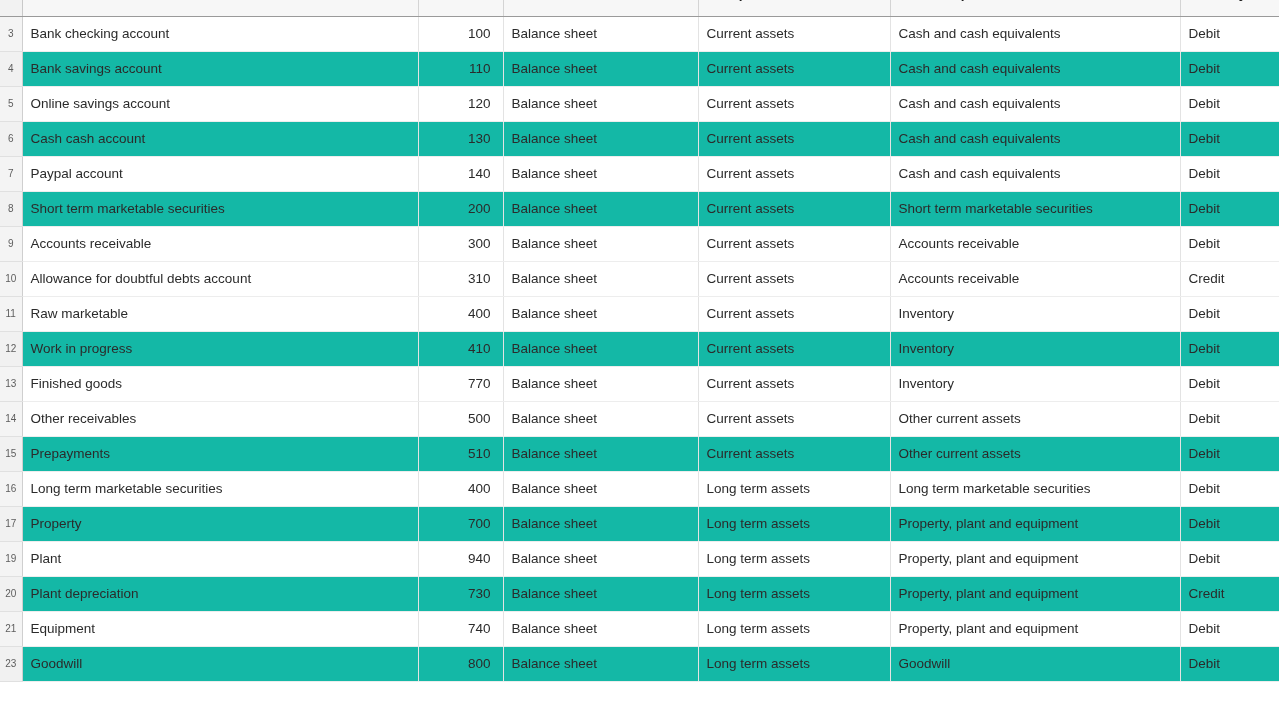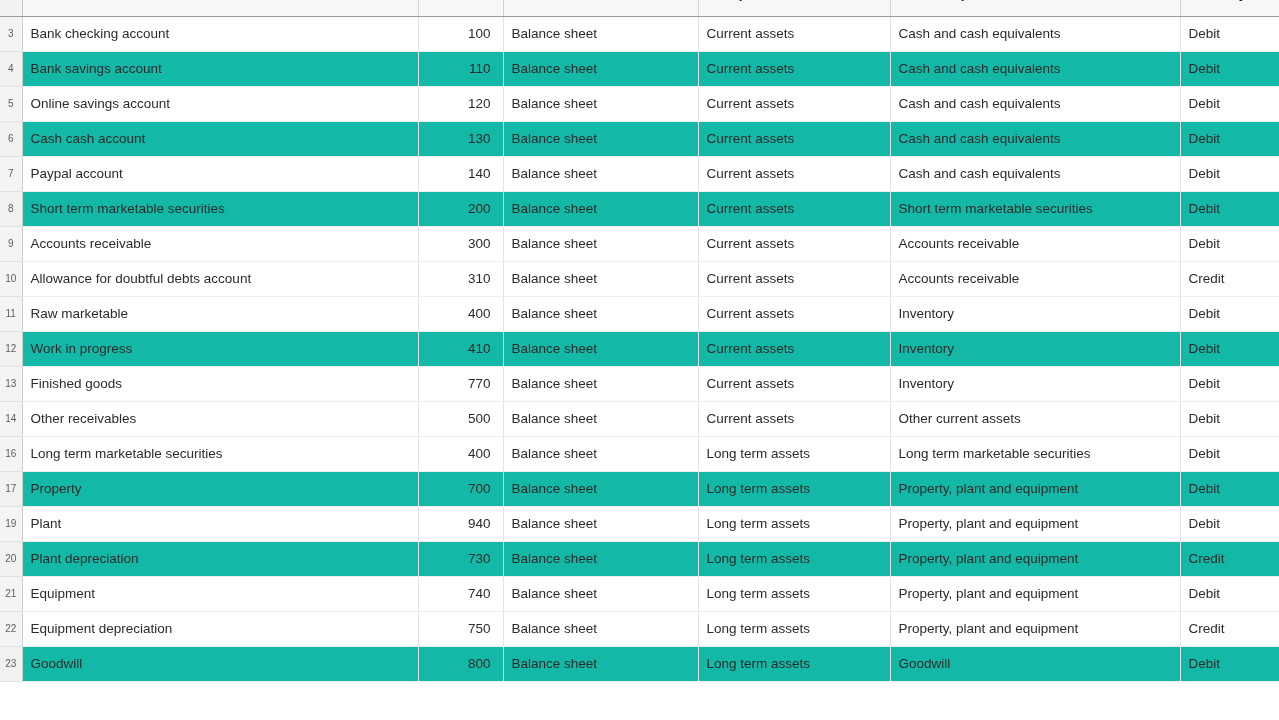--- a/index.html
+++ b/index.html
@@ -239,20 +239,29 @@
           </tr>
           <tr>
             <td class="rownum">14</td>
             <td>Other receivables</td>
             <td class="num">500</td>
             <td>Balance sheet</td>
             <td>Current assets</td>
             <td>Other current assets</td>
             <td class="last">Debit</td>
           </tr>
+          <tr class="band">
+            <td class="rownum">15</td>
+            <td>Prepayments</td>
+            <td class="num">510</td>
+            <td>Balance sheet</td>
+            <td>Current assets</td>
+            <td>Other current assets</td>
+            <td class="last">Debit</td>
+          </tr>
           <tr>
             <td class="rownum">16</td>
             <td>Long term marketable securities</td>
             <td class="num">400</td>
             <td>Balance sheet</td>
             <td>Long term assets</td>
             <td>Long term marketable securities</td>
             <td class="last">Debit</td>
           </tr>
           <tr class="band">
@@ -283,29 +292,20 @@
             <td class="last">Credit</td>
           </tr>
           <tr>
             <td class="rownum">21</td>
             <td>Equipment</td>
             <td class="num">740</td>
             <td>Balance sheet</td>
             <td>Long term assets</td>
             <td>Property, plant and equipment</td>
             <td class="last">Debit</td>
-          </tr>
-          <tr>
-            <td class="rownum">22</td>
-            <td>Equipment depreciation</td>
-            <td class="num">750</td>
-            <td>Balance sheet</td>
-            <td>Long term assets</td>
-            <td>Property, plant and equipment</td>
-            <td class="last">Credit</td>
           </tr>
           <tr class="band">
             <td class="rownum">23</td>
             <td>Goodwill</td>
             <td class="num">800</td>
             <td>Balance sheet</td>
             <td>Long term assets</td>
             <td>Goodwill</td>
             <td class="last">Debit</td>
           </tr>

